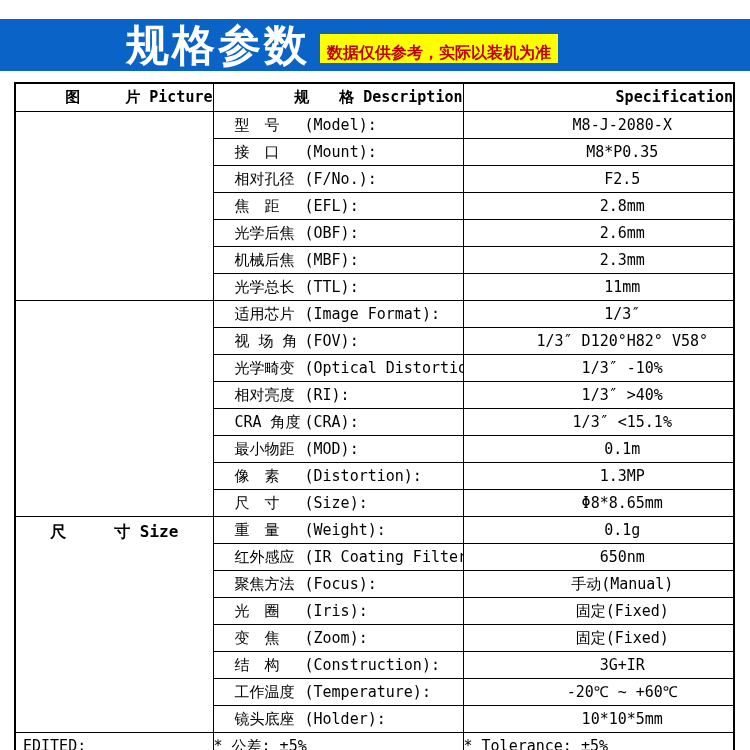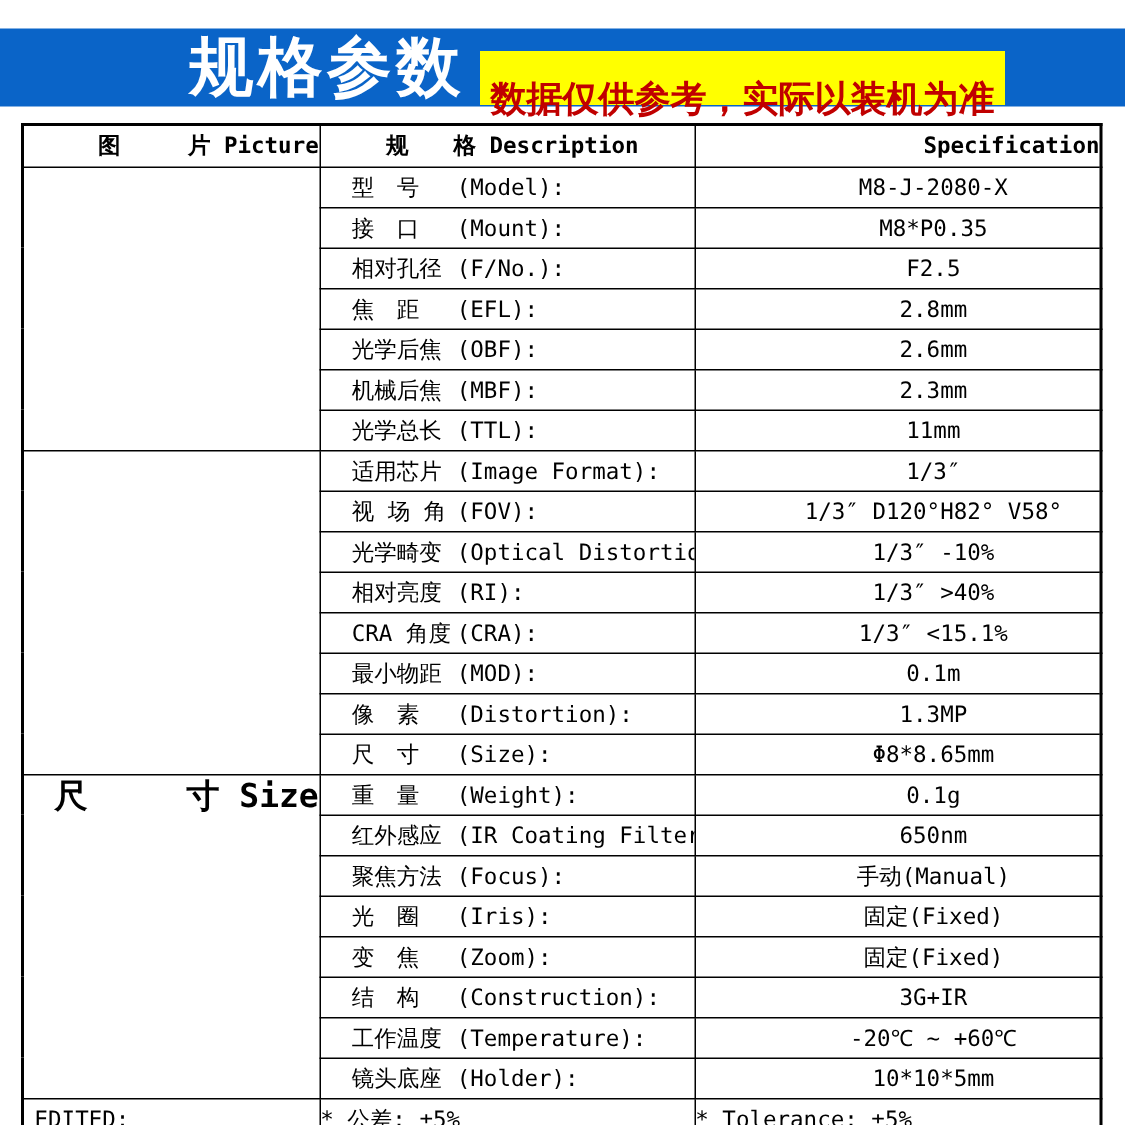--- a/index.html
+++ b/index.html
@@ -23,50 +23,50 @@
     background:var(--banner-blue);
   }
   .banner-title{
     position:absolute;left:126px;top:1px;
     color:#ffffff;font-size:43px;font-weight:bold;letter-spacing:3px;
     line-height:50px;white-space:nowrap;
   }
   .banner-note{
     position:absolute;left:320px;top:15px;height:29px;
     background:var(--note-yellow);color:var(--note-red);
-    font-size:24px;font-weight:bold;line-height:29px;
-    padding:18px 7px;white-space:nowrap;
+    font-size:16px;font-weight:bold;line-height:29px;
+    padding:4px 7px;white-space:nowrap;
   }
 
   
   table.spec{
     position:absolute;left:14px;top:68px;width:719px;
     border-collapse:collapse;table-layout:fixed;
     border:2px solid var(--line);
   }
   col.c1{width:198px;} col.c2{width:250px;} col.c3{width:271px;}
   .spec td,.spec th{
     border:1px solid var(--line);
     padding:0;font-size:15px;font-weight:normal;
     height:27px;line-height:26px;overflow:hidden;white-space:nowrap;
   }
   .spec thead th{height:28px;font-weight:bold;}
   th.h-pic{text-align:right;}
-  th.h-desc{text-align:center;padding-left:7px;}
+  th.h-desc{text-align:right;padding-left:7px;}
   th.h-spec{text-align:right;}
 
   td.desc-cell{padding-left:21px;}
   td.desc-cell .cn{display:inline-block;width:70px;}
   td.desc-cell .en{display:inline-block;}
   td.spec-cell{text-align:center;padding-left:48px;}
 
   td.pic-cell{vertical-align:top;background:#fff;}
   td.size-cell{vertical-align:top;}
   .size-label{
-    margin-top:2px;text-align:right;font-weight:bold;font-size:22px;
+    margin-top:2px;text-align:center;font-weight:bold;font-size:16px;
     line-height:25px;
   }
   td.edited-cell{padding-left:7px;}
   td.tol-cell{text-align:left;}
   tr.stub-row td{height:10px;border-bottom:none;}
 </style>
 </head>
 <body>
 
 <div class="page">

